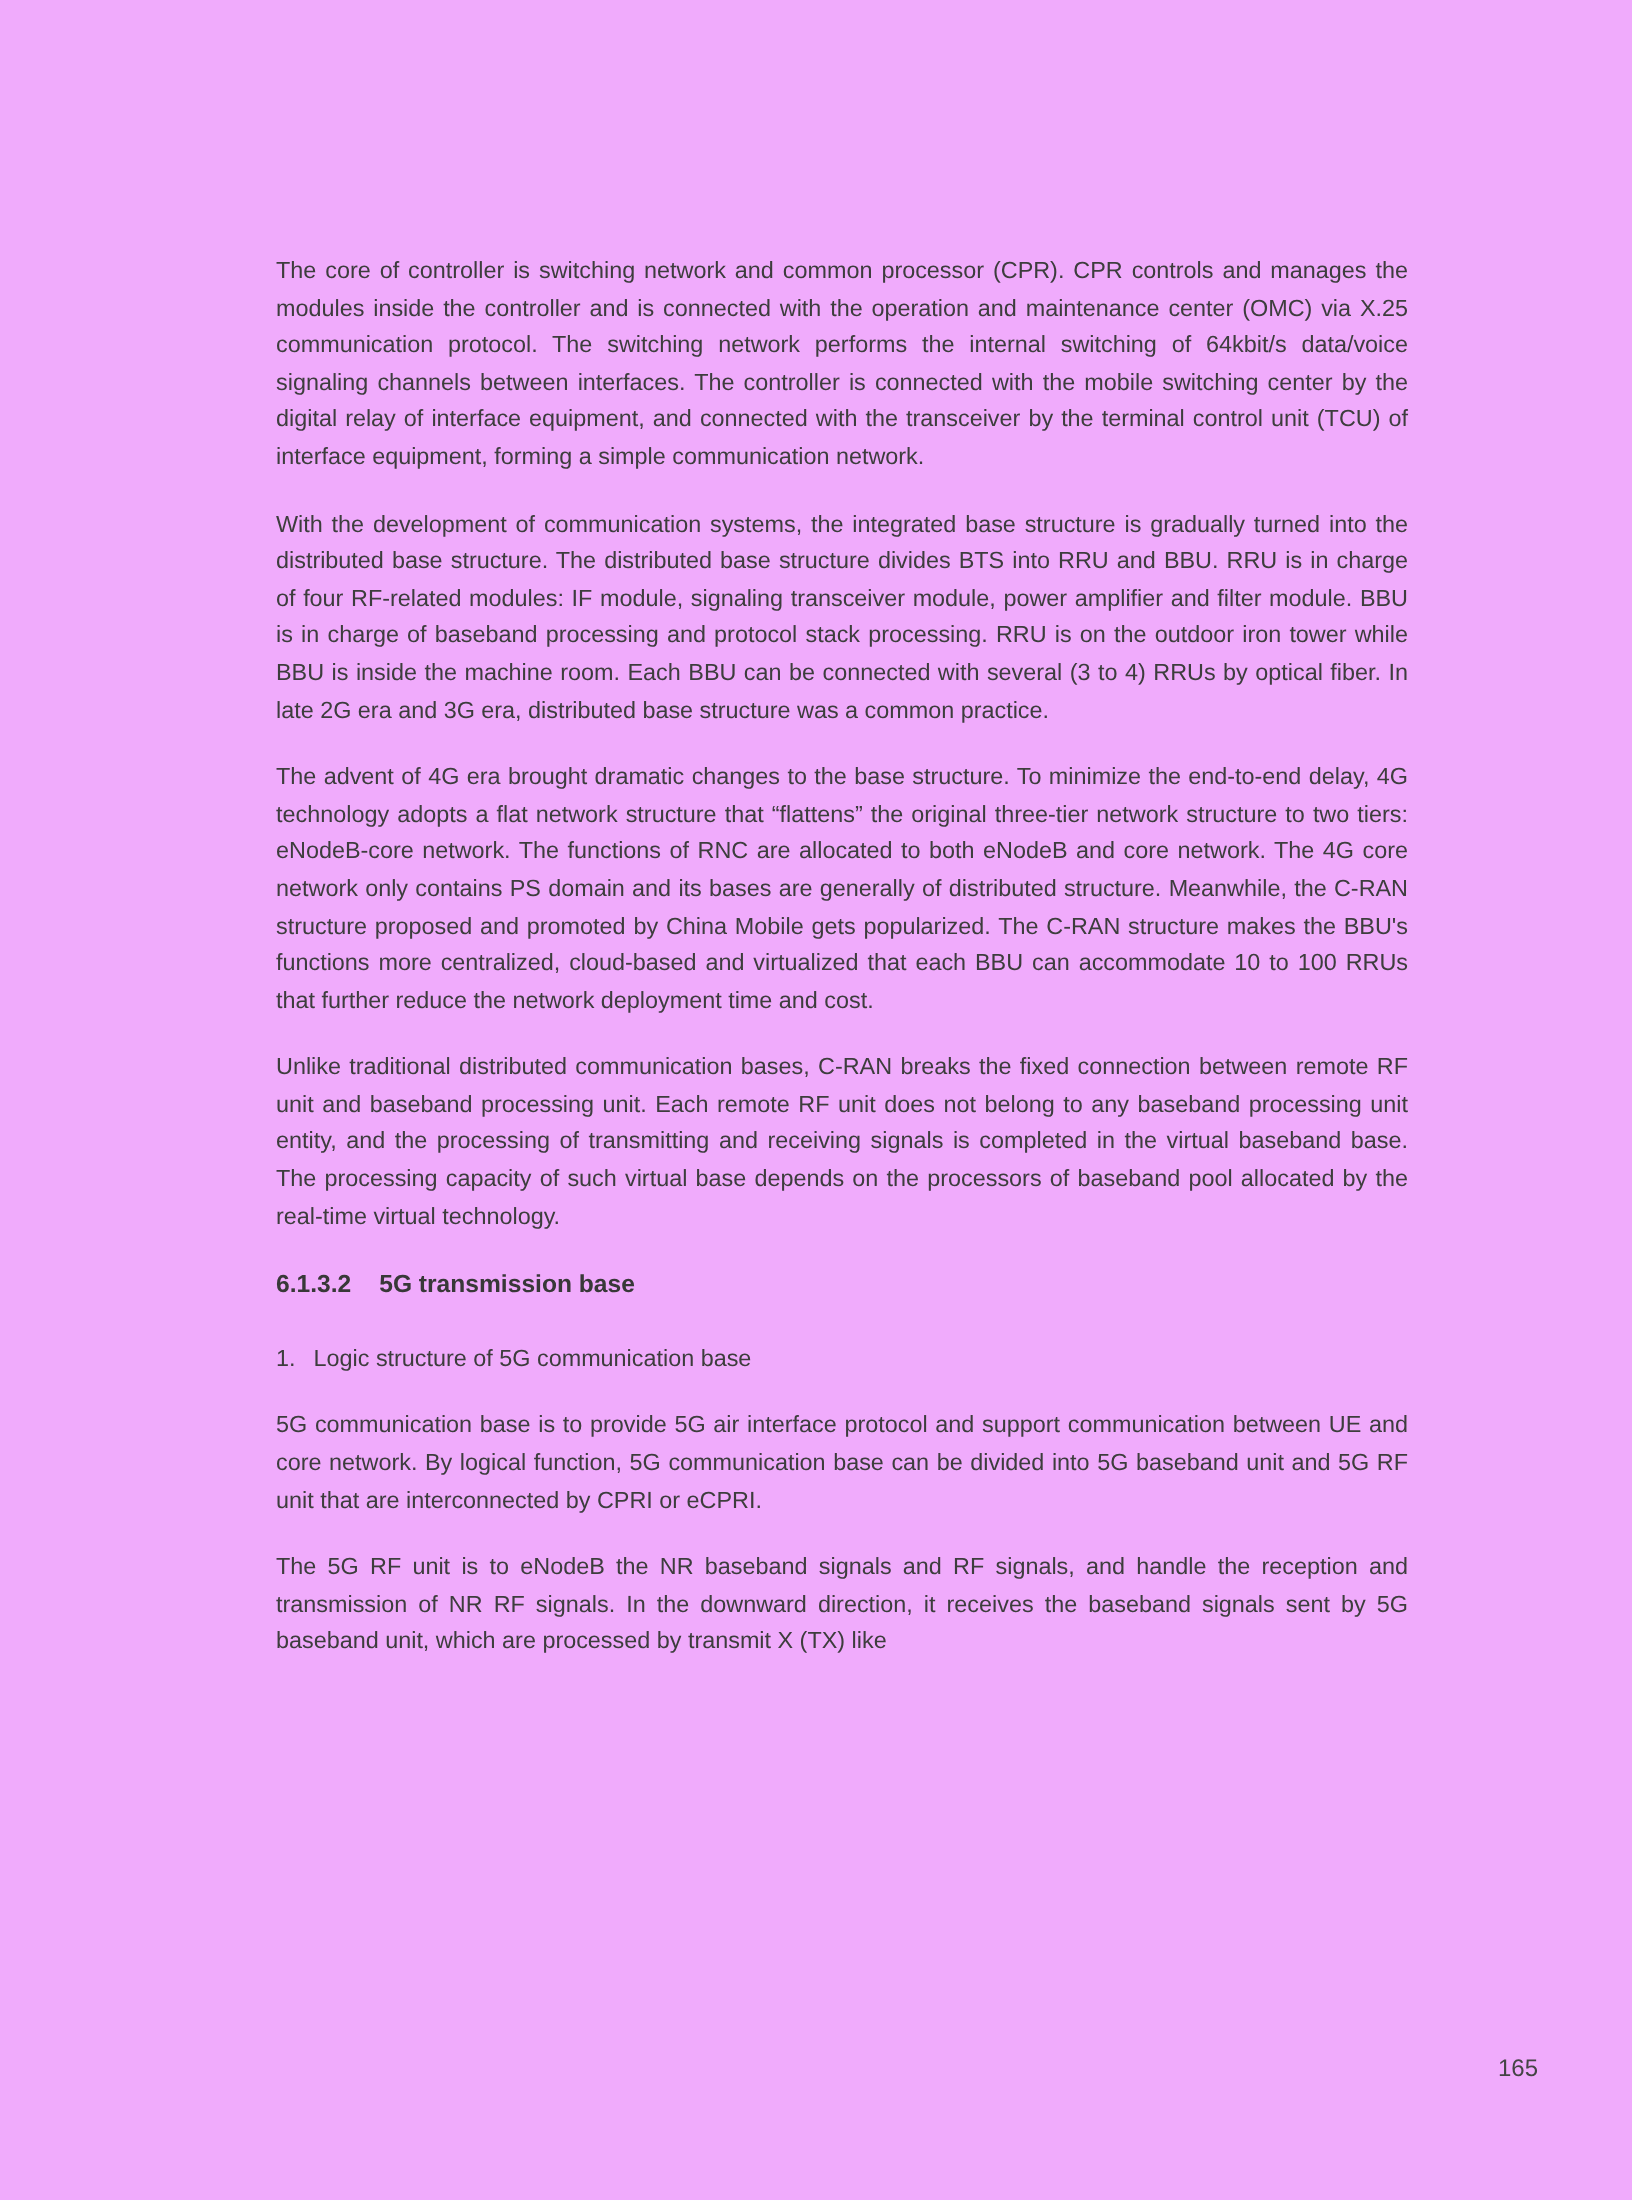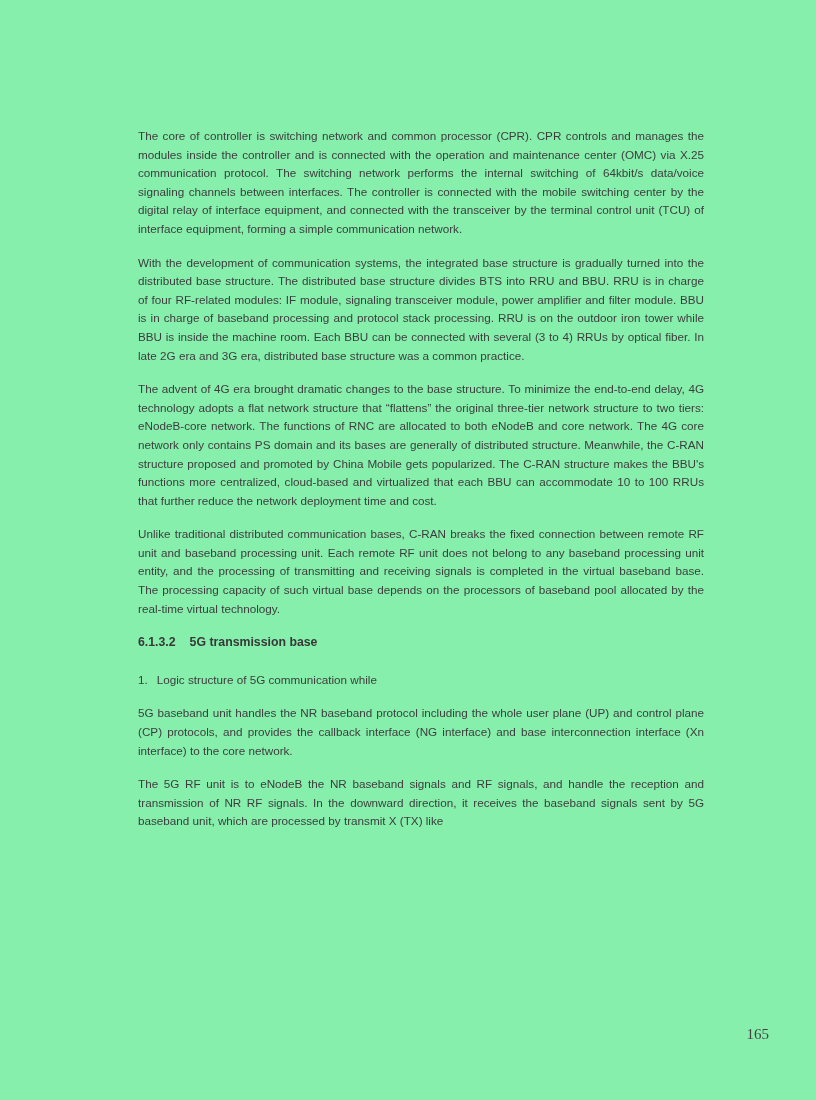--- a/index.html
+++ b/index.html
@@ -5,21 +5,21 @@
   * { box-sizing: border-box; }
   html, body {
     margin: 0;
     padding: 0;
     background: #ffffff;
   }
   .page {
     position: relative;
     width: 816px;
     height: 1100px;
-    background: #86efac;
+    background: #f0abfc;
     overflow: hidden;
     font-family: "Liberation Sans", "DejaVu Sans", sans-serif;
   }
   .content {
     position: absolute;
     left: 138px;
     top: 127px;
     width: 566px;
     color: #3d3d3d;
     font-size: 11.7px;
@@ -49,24 +49,23 @@
     flex: 0 0 auto;
     margin-right: 9px;
   }
   .list-text {
     flex: 1 1 auto;
   }
   .page-number {
     position: absolute;
     top: 1026px;
     right: 47px;
-    font-size: 15px;
+    font-size: 12px;
     line-height: 16px;
     color: #444444;
-    font-family: Liberation Serif, serif;
   }
 </style>
 </head>
 <body>
 
 <div class="page">
   <main class="content">
 
     <p class="para">The core of controller is switching network and common processor (CPR). CPR controls and manages the modules inside the controller and is connected with the operation and maintenance center (OMC) via X.25 communication protocol. The switching network performs the internal switching of 64kbit/s data/voice signaling channels between interfaces. The controller is connected with the mobile switching center by the digital relay of interface equipment, and connected with the transceiver by the terminal control unit (TCU) of interface equipment, forming a simple communication network.</p>
 
@@ -75,25 +74,25 @@
     <p class="para">The advent of 4G era brought dramatic changes to the base structure. To minimize the end-to-end delay, 4G technology adopts a flat network structure that “flattens” the original three-tier network structure to two tiers: eNodeB-core network. The functions of RNC are allocated to both eNodeB and core network. The 4G core network only contains PS domain and its bases are generally of distributed structure. Meanwhile, the C-RAN structure proposed and promoted by China Mobile gets popularized. The C-RAN structure makes the BBU's functions more centralized, cloud-based and virtualized that each BBU can accommodate 10 to 100 RRUs that further reduce the network deployment time and cost.</p>
 
     <p class="para">Unlike traditional distributed communication bases, C-RAN breaks the fixed connection between remote RF unit and baseband processing unit. Each remote RF unit does not belong to any baseband processing unit entity, and the processing of transmitting and receiving signals is completed in the virtual baseband base. The processing capacity of such virtual base depends on the processors of baseband pool allocated by the real-time virtual technology.</p>
 
     <h3 class="heading">
       <span class="heading-num">6.1.3.2</span><span class="heading-title">5G transmission base</span>
     </h3>
 
     <div class="list-item">
       <span class="list-marker">1.</span>
-      <span class="list-text">Logic structure of 5G communication while</span>
+      <span class="list-text">Logic structure of 5G communication base</span>
     </div>
 
+    <p class="para">5G communication base is to provide 5G air interface protocol and support communication between UE and core network. By logical function, 5G communication base can be divided into 5G baseband unit and 5G RF unit that are interconnected by CPRI or eCPRI.</p>
 
-    <p class="para">5G baseband unit handles the NR baseband protocol including the whole user plane (UP) and control plane (CP) protocols, and provides the callback interface (NG interface) and base interconnection interface (Xn interface) to the core network.</p>
 
     <p class="para">The 5G RF unit is to eNodeB the NR baseband signals and RF signals, and handle the reception and transmission of NR RF signals. In the downward direction, it receives the baseband signals sent by 5G baseband unit, which are processed by transmit X (TX) like</p>
 
   </main>
 
   <footer>
     <span class="page-number">165</span>
   </footer>
 </div>
 

